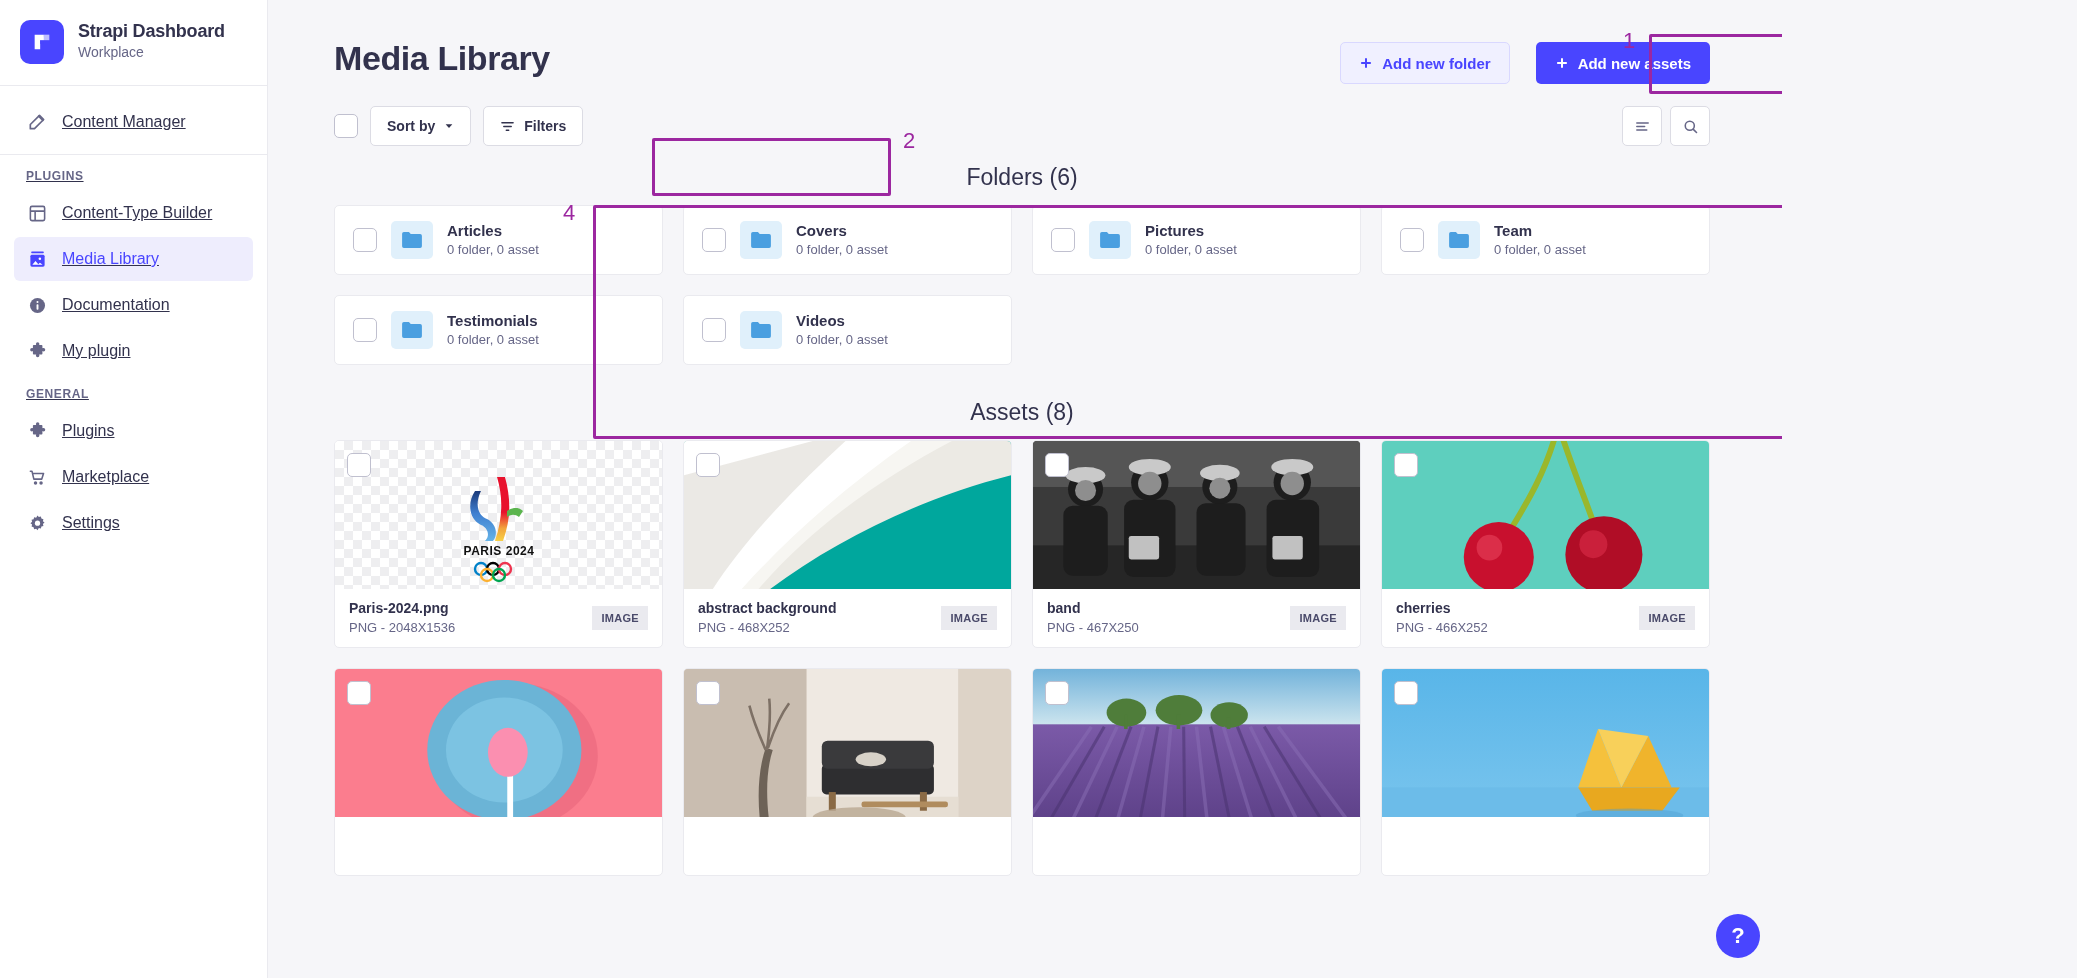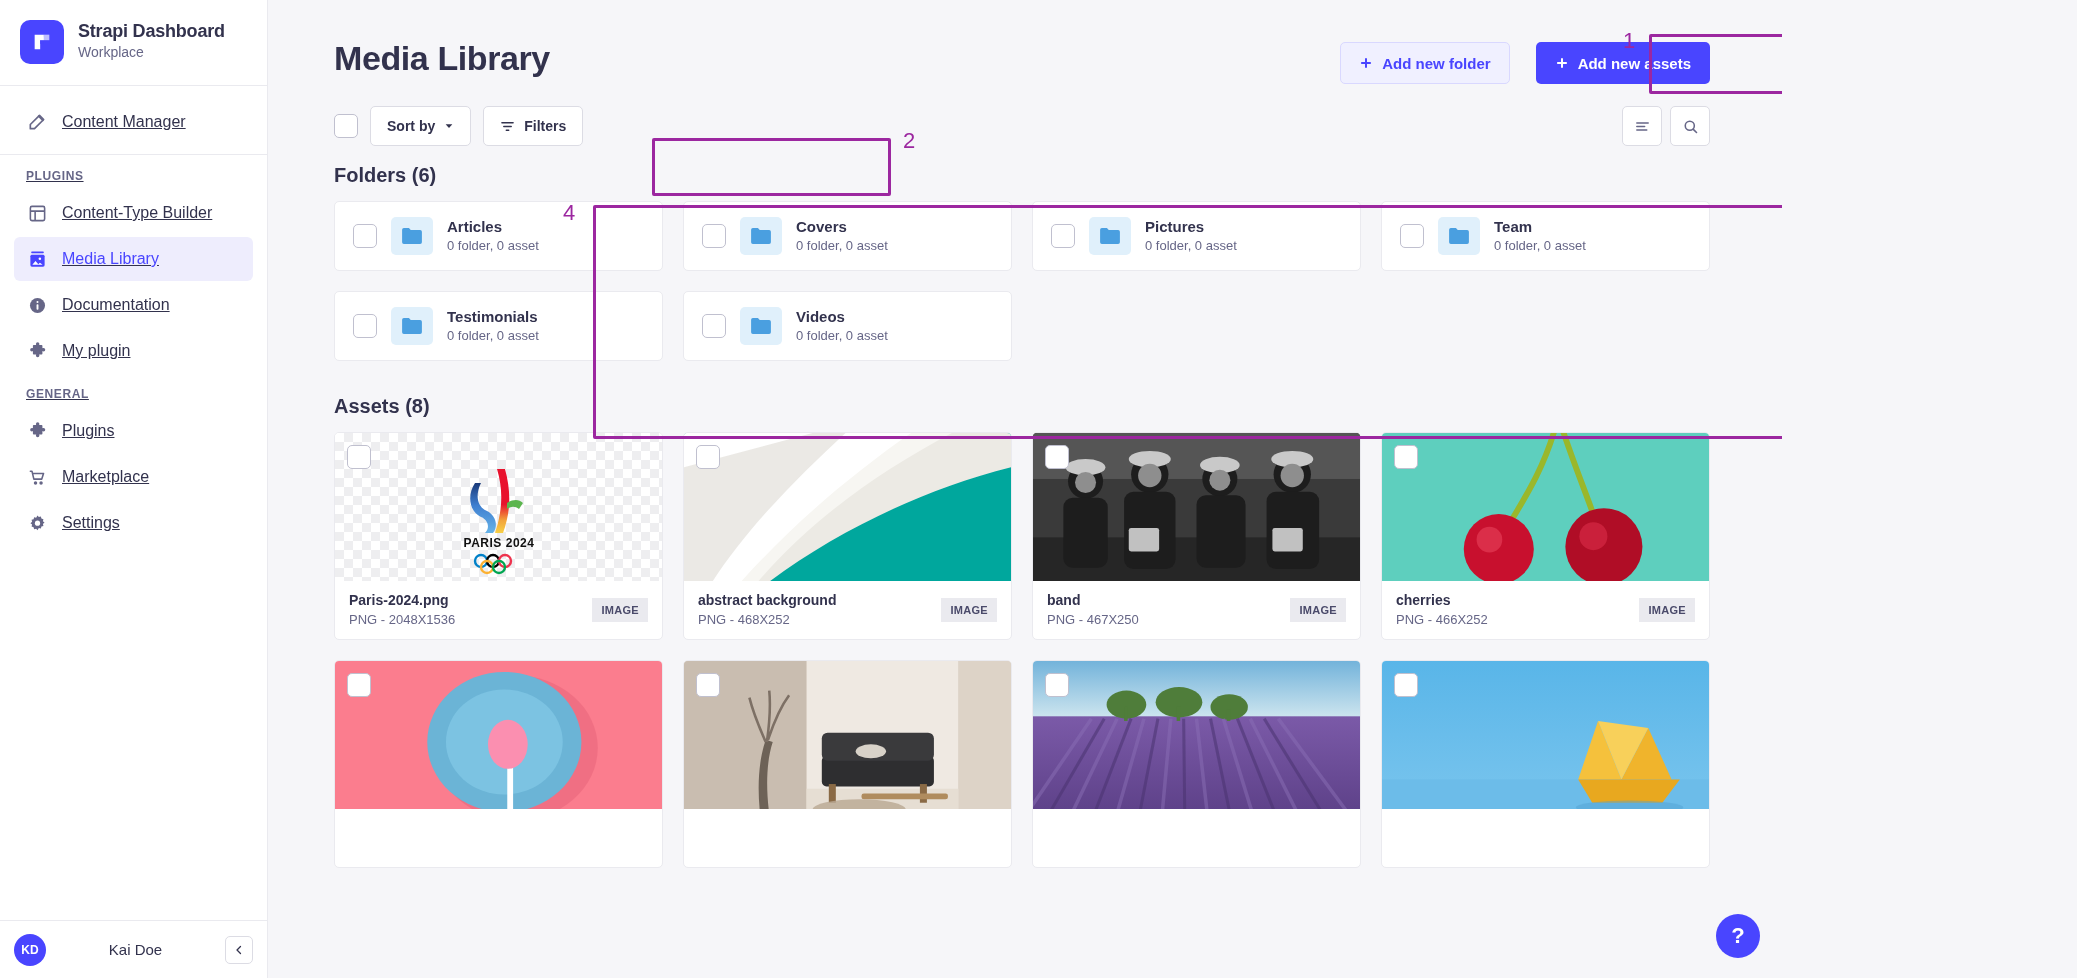--- a/index.html
+++ b/index.html
@@ -108,21 +108,21 @@
     height: 40px; padding: 0 16px; border-radius: 5px;
     background: #fff; border: 1px solid #dcdce4;
     font-size: 14px; font-weight: bold; color: #32324d; cursor: pointer;
   }
   .icon-btn {
     width: 40px; height: 40px; border-radius: 5px; background: #fff;
     border: 1px solid #dcdce4; display: flex; align-items: center; justify-content: center;
     cursor: pointer;
   }
 
-  .section-title { font-size: 20px; font-weight: bold; color: #32324d; }
+  .section-title { font-size: 23px; font-weight: normal; color: #32324d; text-align: center; }
 
   .folders-wrap { margin-top: 12px; }
   .grid4 { display: grid; grid-template-columns: repeat(4, 1fr); gap: 20px; }
 
   .folder-card {
     background: #fff; border: 1px solid #eaeaef; border-radius: 5px;
     height: 70px; display: flex; align-items: center; gap: 14px;
     padding: 0 18px; cursor: pointer;
   }
   .folder-thumb {
@@ -284,29 +284,20 @@
           <svg width="19" height="19" viewBox="0 0 24 24" fill="#666687">
             <path d="M12 1.8l1.7 2.1 2.6-.7.6 2.6 2.6.7-.7 2.6 2.1 1.7-2.1 1.7.7 2.6-2.6.7-.6 2.6-2.6-.7L12 20.6l-1.7-2.1-2.6.7-.6-2.6-2.6-.7.7-2.6L3.1 11.6l2.1-1.7-.7-2.6 2.6-.7.6-2.6 2.6.7L12 1.8z"></path>
             <circle cx="12" cy="11.6" r="3.3" fill="#ffffff"></circle>
           </svg>
         </span>
         <span class="nav-label">Settings</span>
       </div>
 
     </nav>
 
-    <div class="user-footer">
-      <div class="avatar">KD</div>
-      <div class="user-name">Kai Doe</div>
-      <div class="collapse-btn">
-        <svg width="12" height="12" viewBox="0 0 24 24" fill="none" stroke="#32324d" stroke-width="2.6" stroke-linecap="round" stroke-linejoin="round">
-          <path d="M15 5l-7 7 7 7"></path>
-        </svg>
-      </div>
-    </div>
   </aside>
 
   <main class="main">
     <div class="main-inner">
 
       <div class="page-head">
         <h1 class="page-title">Media Library</h1>
         <div class="head-actions">
           <button class="btn btn-secondary">
             <svg width="14" height="14" viewBox="0 0 24 24" stroke="#4945ff" stroke-width="3.4" stroke-linecap="round">

